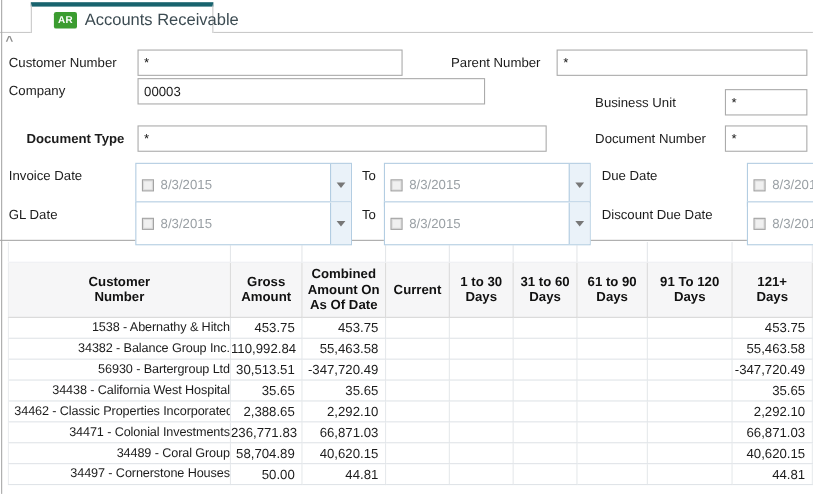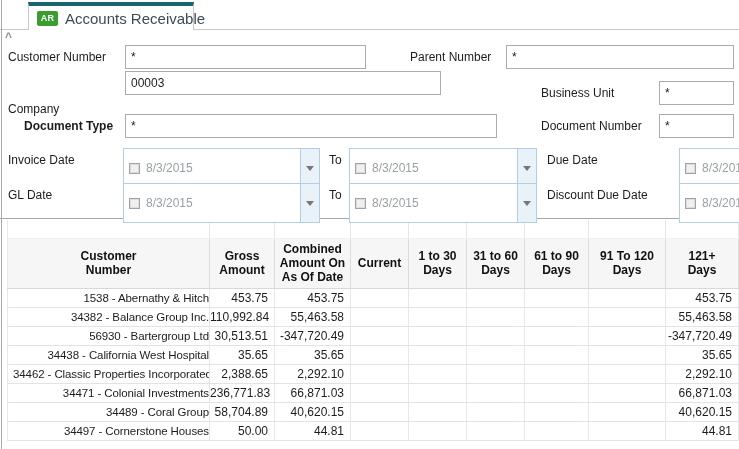--- a/index.html
+++ b/index.html
@@ -18,21 +18,21 @@
   
   .tab {
     position:absolute; left:28px; top:2px; width:166px; height:28px;
     background:#fff; border:1px solid #c9c9c9; border-bottom:none;
     border-top:4px solid #18636e; display:flex; align-items:center;
     padding-left:8px; z-index:3; cursor:default;
   }
   .badge {
     min-width:21px; height:15px; background:#3b9c30; color:#fff;
     font-size:9px; font-weight:bold; display:flex; align-items:center;
-    justify-content:center; border-radius:2px; padding:0 3px; letter-spacing:.3px;
+    justify-content:center; border-radius:2px; padding:0 3px; letter-spacing:.3px;margin-left:12px;
   }
   .tab-title { margin-left:7px; font-size:15px; color:#3c4b52; white-space:nowrap; }
 
   
   .form-panel { position:absolute; left:0; top:30px; width:739px; height:189px; background:#fff; border-bottom:1px solid #a8a8a8; z-index:2; }
   .collapse { position:absolute; left:5px; top:2px; color:#8f8f8f; font-size:12px; font-weight:bold; line-height:11px; cursor:pointer; }
 
   .lbl { position:absolute; font-size:12px; color:#1c1c1c; line-height:24px; white-space:nowrap; }
   .txt {
     position:absolute; height:24px; border:1px solid #ababab; font-size:12px;
@@ -84,21 +84,21 @@
 </div>
 
 <div class="form-panel">
   <span class="collapse">^</span>
 
   <span class="lbl" style="left:8px; top:15px;">Customer Number</span>
   <input class="txt" style="left: 125px; top: 15px; width: 241px;" value="*">
   <span class="lbl" style="left:410px; top:15px;">Parent Number</span>
   <input class="txt" style="left: 506px; top: 15px; width: 228px;" value="*">
 
-  <span class="lbl" style="left:8px; top:67px;">Company</span>
+  <span class="lbl" style="left:8px; top:40px;">Company</span>
   <input class="txt" style="left: 125px; top: 41px; width: 316px;" value="00003">
   <span class="lbl" style="left:541px; top:51px;">Business Unit</span>
   <input class="txt" style="left: 659px; top: 51px; width: 75px;" value="*">
 
   <span class="lbl" style="left:24px; top:84px;font-weight:bold;">Document Type</span>
   <input class="txt" style="left: 125px; top: 84px; width: 372px;" value="*">
   <span class="lbl" style="left:541px; top:84px;">Document Number</span>
   <input class="txt" style="left: 659px; top: 84px; width: 75px;" value="*">
 
   <span class="lbl" style="left:8px; top:118px;">Invoice Date</span>

